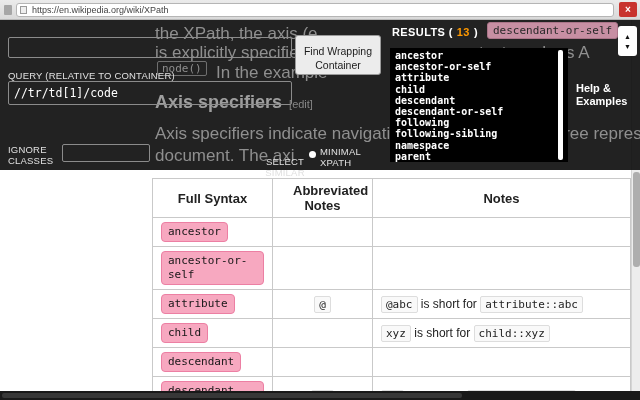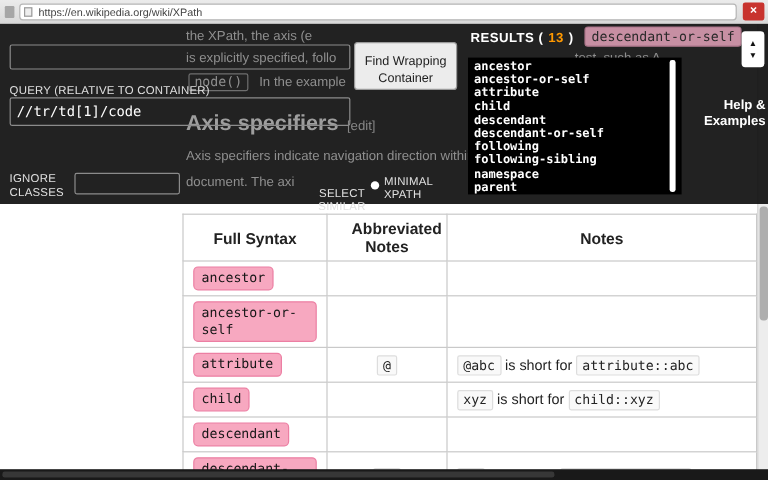--- a/index.html
+++ b/index.html
@@ -32,21 +32,21 @@
   
   .vscroll { position:absolute; right:0; top:20px; width:9px; height:371px; background:#ededed;
              border-left:1px solid #d5d5d5; z-index:5; }
   .vthumb { position:absolute; left:1px; top:152px; width:7px; height:95px; background:#aeaeae; border-radius:3px; }
   .hscroll { position:absolute; left:0; top:391px; width:640px; height:9px; background:#191919; z-index:60; }
   .hthumb { position:absolute; left:2px; top:2px; width:460px; height:5px; background:#373737; border-radius:2px; }
 
   
   .overlay { position:absolute; left:0; top:20px; width:640px; height:150px;
              background:rgba(10,10,10,0.90); z-index:10; color:#e6e6e6; }
-  .frag { position:absolute; color:#8f8f8f; font-size:11px; white-space:nowrap; }
+  .frag { position:absolute; color:#8f8f8f; font-size:17px; white-space:nowrap; }
   .frag-heading { position:absolute; font-size:18px; font-weight:bold; color:#9e9e9e; white-space:nowrap; }
   .frag-edit { font-size:11px; color:#868686; font-weight:normal; margin-left:7px; }
   .dim-chip { position:absolute; background:#c78fa3; border:1px solid #aa7589; border-radius:3px; padding:1px 5px;
               font-family:"DejaVu Sans Mono", monospace; font-size:11px; color:#292929; white-space:nowrap; }
   .dim-code { position:absolute; border:1px solid #6f6f6f; border-radius:2px; padding:0 4px;
               font-family:"DejaVu Sans Mono", monospace; font-size:11px; color:#8f8f8f; white-space:nowrap; }
   .ov-label { position:absolute; font-size:9.5px; letter-spacing:.2px; color:#e0e0e0; line-height:11px; }
   .ov-input { position:absolute; background:transparent; border:1px solid #8b8b8b; border-radius:2px;
               color:#fff; font-family:"DejaVu Sans Mono", monospace; font-size:11.5px; padding:0 5px; outline:none; }
   .find-btn { position:absolute; left:295px; top:15px; width:86px; height:40px; background:#ececec;
@@ -55,21 +55,21 @@
   .results-hdr { position:absolute; left:392px; top:6px; font-size:11px; font-weight:bold; color:#fff; letter-spacing:.4px; }
   .results-hdr .count { color:#ff9900; margin:0 4px;text-align:center; }
   .results-list { position:absolute; left:390px; top:28px; width:178px; height:114px; background:#000;
                   overflow:hidden; padding:2px 0 0 5px; }
   .result-item { font-family:"DejaVu Sans Mono", monospace; font-size:10px; font-weight:bold;
                  color:#fff; line-height:11.2px; white-space:nowrap; cursor:pointer; }
   .list-scrollbar { position:absolute; left:558px; top:30px; width:5px; height:110px; background:#fff; border-radius:2px; }
   .expander { position:absolute; left:618px; top:6px; width:19px; height:30px; background:#fff; border-radius:3px;
               display:flex; flex-direction:column; align-items:center; justify-content:center; gap:3px;
               color:#111; font-size:7px; line-height:7px; cursor:pointer; }
-  .help-label { position:absolute; left:576px; top:62px; width:62px; text-align:right;
+  .help-label { position:absolute; left:576px; top:62px; width:62px; text-align:left;
                 font-size:11px; font-weight:bold; color:#fff; line-height:13px; cursor:pointer; }
   .radio-dot { position:absolute; left:309px; top:131px; width:7px; height:7px; border-radius:50%; background:#fff; }
 </style>
 </head>
 <body>
 
 <div class="screen">
 
   <table class="axis-table">
     <colgroup>

